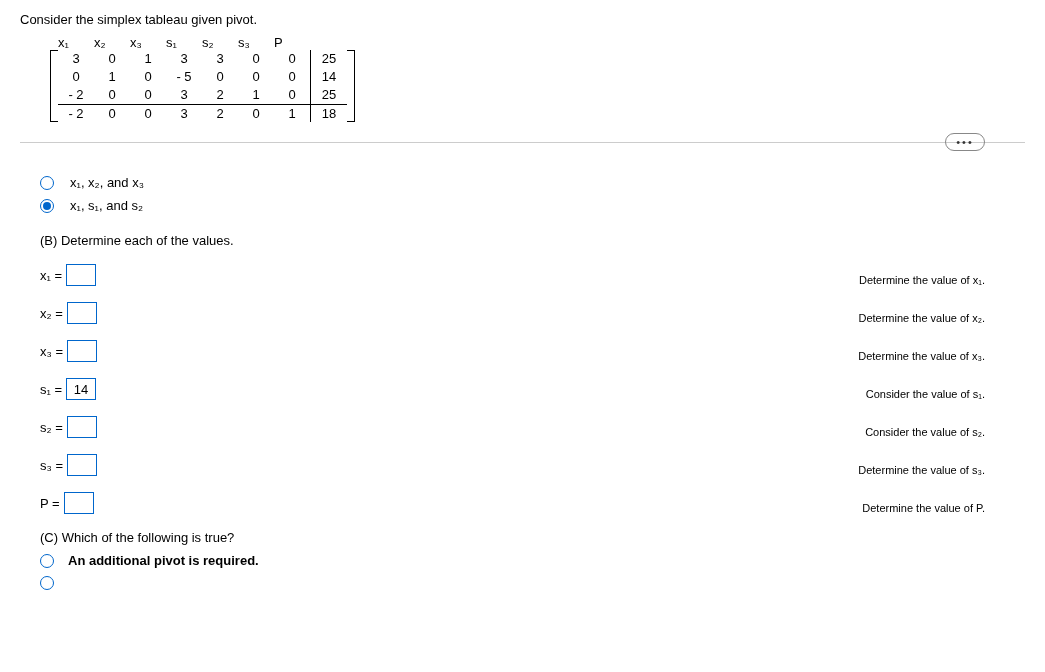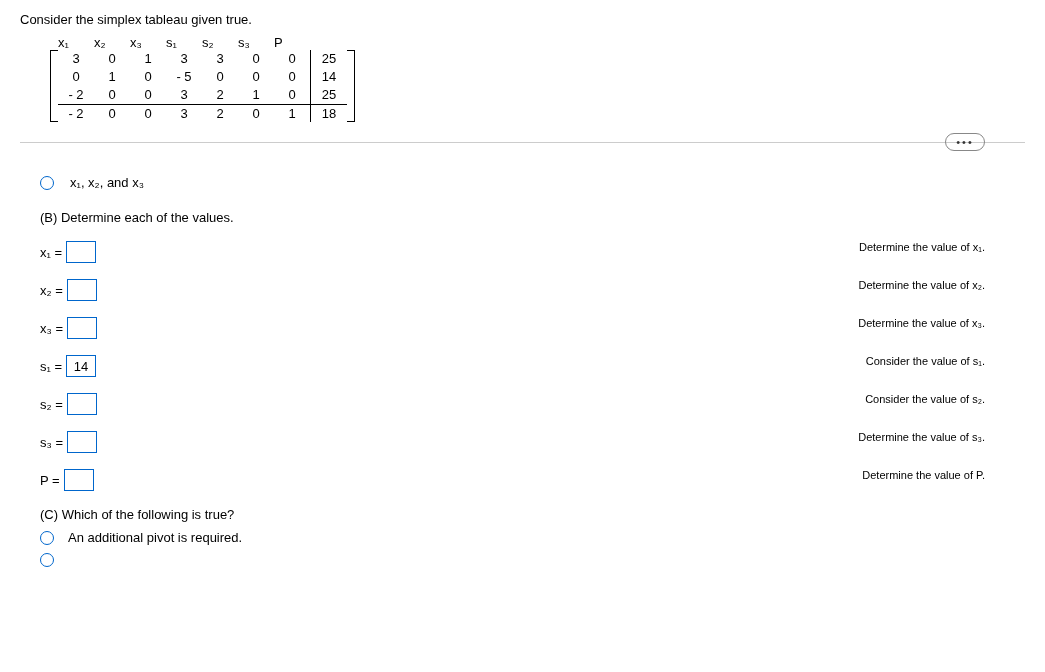--- a/index.html
+++ b/index.html
@@ -24,33 +24,33 @@
   .trow.last { border-top: 1px solid #000; }
   .tcell { width: 36px; text-align: center; }
   .tsep { width: 1px; background: #000; display: inline-block; align-self: stretch; }
   .divider { border: none; border-top: 1px solid #ccc; margin: 12px 0; }
   .more-btn { float: right; margin-top: -22px; margin-right: 40px; border: 1px solid #888; border-radius: 12px; width: 40px; height: 18px; display:flex; align-items:center; justify-content:center; cursor:pointer; font-size:11px; letter-spacing:2px; color:#333; }
   .options { margin: 20px 0 20px 20px; }
   .opt-row { margin: 8px 0; display:flex; align-items:center; gap:16px; }
   .radio, .radio-selected { width:14px; height:14px; border:1px solid #0066cc; border-radius:50%; display:inline-flex; align-items:center; justify-content:center; cursor:pointer; }
   .radio-selected::after { content:""; width:8px; height:8px; background:#0066cc; border-radius:50%; }
   .section-title { margin: 12px 0 8px 20px; }
-  .value-row { margin: 16px 0 16px 20px; display:flex; align-items:flex-start; justify-content:space-between; }
+  .value-row { margin: 16px 0 16px 20px; display:flex; align-items:flex-end; justify-content:space-between; }
   .value-left { display:flex; align-items:center; gap:4px; }
   .inp { width:30px; height:22px; border:1px solid #0066cc; text-align:center; font-size:13px; }
   .inp.empty { background:#fff; }
   .hint { font-size:11px; margin-right:40px; }
   .c-options { margin: 8px 0 0 20px; }
-  .c-row { margin:8px 0; display:flex; align-items:center; gap:14px; }
+  .c-row { margin:8px 0; display:flex; align-items:center; gap:14px;font-weight:bold; }
   .clear { clear:both; }
 </style>
 </head>
 <body>
 
-<div class="intro">Consider the simplex tableau given true.</div>
+<div class="intro">Consider the simplex tableau given pivot.</div>
 
 <div class="tableau-wrap">
   <div class="tableau-headers">
     <span class="hcell">x₁</span>
     <span class="hcell">x₂</span>
     <span class="hcell">x₃</span>
     <span class="hcell">s₁</span>
     <span class="hcell">s₂</span>
     <span class="hcell">s₃</span>
     <span class="hcell">P</span>
@@ -109,20 +109,24 @@
 </div>
 
 <hr class="divider">
 <div class="more-btn">•••</div>
 <div class="clear"></div>
 
 <div class="options">
   <div class="opt-row">
     <span class="radio"></span>
     <span>x₁, x₂, and x₃</span>
+  </div>
+  <div class="opt-row">
+    <span class="radio-selected"></span>
+    <span>x₁, s₁, and s₂</span>
   </div>
 </div>
 
 <div class="section-title">(B) Determine each of the values.</div>
 
 <div class="value-row">
   <div class="value-left">
     <span>x₁ =</span>
     <input class="inp empty" value="" style="">
   </div>

